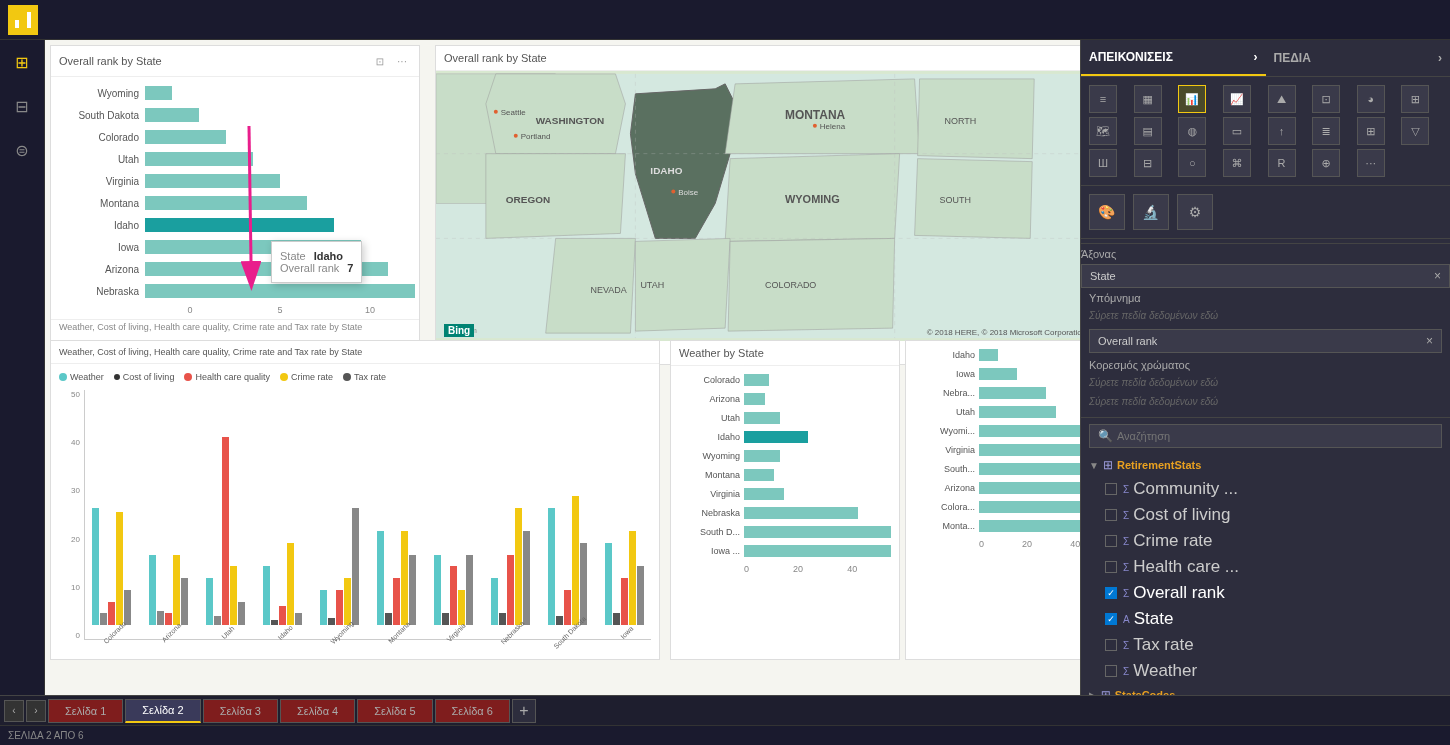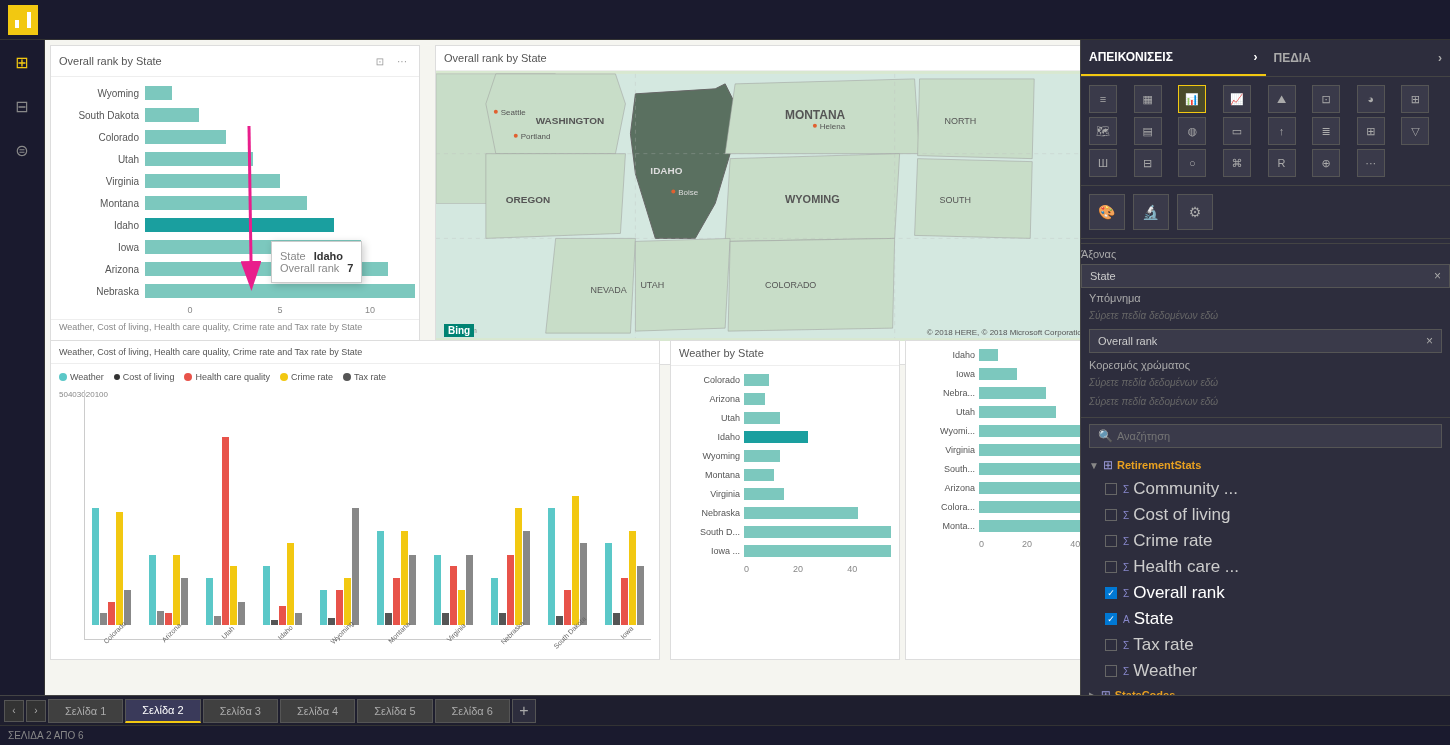--- a/index.html
+++ b/index.html
@@ -107,21 +107,21 @@
 
     
     .tooltip-box { position: absolute; background: #fff; border: 1px solid #ccc; padding: 8px; box-shadow: 2px 2px 8px rgba(0,0,0,0.2); z-index: 100; }
     .tooltip-row { display: flex; gap: 8px; font-size: 11px; }
     .tooltip-label { color: #888; }
     .tooltip-value { font-weight: 600; color: #333; }
 
     
     .bottom-tabs { height: 30px; background: #1e1e2e; display: flex; align-items: center; padding: 0 4px; gap: 2px; border-top: 1px solid #444; flex-shrink: 0; }
     .nav-btn { width: 20px; height: 22px; background: #333; border: 1px solid #555; display: flex; align-items: center; justify-content: center; color: #aaa; font-size: 10px; cursor: pointer; }
-    .page-tab { height: 24px; padding: 0 16px; background: #404040; border: 1px solid #555; display: flex; align-items: center; font-size: 11px; color: #aaa; cursor: pointer; }
+    .page-tab { height: 24px; padding: 0 16px; background: #7f1d1d; border: 1px solid #555; display: flex; align-items: center; font-size: 11px; color: #aaa; cursor: pointer; }
     .page-tab.active { background: #3a3a5a; color: #fff; border-bottom: 2px solid #f2c811; }
     .add-tab { width: 24px; height: 24px; background: #2d2d3d; border: 1px solid #555; display: flex; align-items: center; justify-content: center; color: #aaa; font-size: 16px; cursor: pointer; }
 
     .status-bar { height: 20px; background: #1a1a2e; display: flex; align-items: center; padding: 0 8px; font-size: 10px; color: #888; border-top: 1px solid #333; flex-shrink: 0; }
 
     
     .vbar-chart-body { padding: 8px 8px 4px; height: 280px; position: relative; display: flex; flex-direction: column; }
     .vbar-legend { display: flex; gap: 10px; flex-wrap: wrap; margin-bottom: 8px; }
     .legend-item { display: flex; align-items: center; gap: 3px; font-size: 9px; color: #555; }
     .legend-dot { width: 8px; height: 8px; border-radius: 50%; }
@@ -350,21 +350,21 @@
                 <div class="legend-dot" style="background:#f2c811;"></div>
                 <span>Crime rate</span>
               </div>
               <div class="legend-item">
                 <div class="legend-dot" style="background:#555;"></div>
                 <span>Tax rate</span>
               </div>
             </div>
             <div style="flex:1;display:flex;position:relative;">
 
-              <div style="width:25px;display:flex;flex-direction:row;justify-content:space-between;text-align:right;padding-right:4px;">
+              <div style="width:25px;display:flex;flex-direction:column;justify-content:space-between;text-align:right;padding-right:4px;">
                 <span style="font-size:8px;color:#888;">50</span>
                 <span style="font-size:8px;color:#888;">40</span>
                 <span style="font-size:8px;color:#888;">30</span>
                 <span style="font-size:8px;color:#888;">20</span>
                 <span style="font-size:8px;color:#888;">10</span>
                 <span style="font-size:8px;color:#888;">0</span>
               </div>
 
               <div style="flex:1;display:flex;align-items:flex-end;gap:3px;border-bottom:1px solid #ccc;border-left:1px solid #ccc;padding-bottom:2px;">
 

